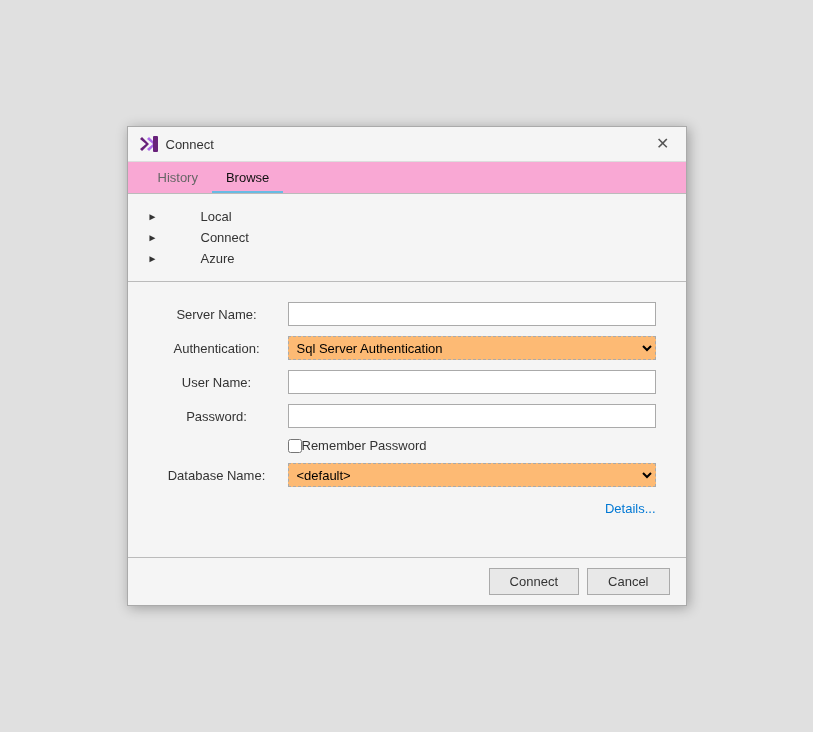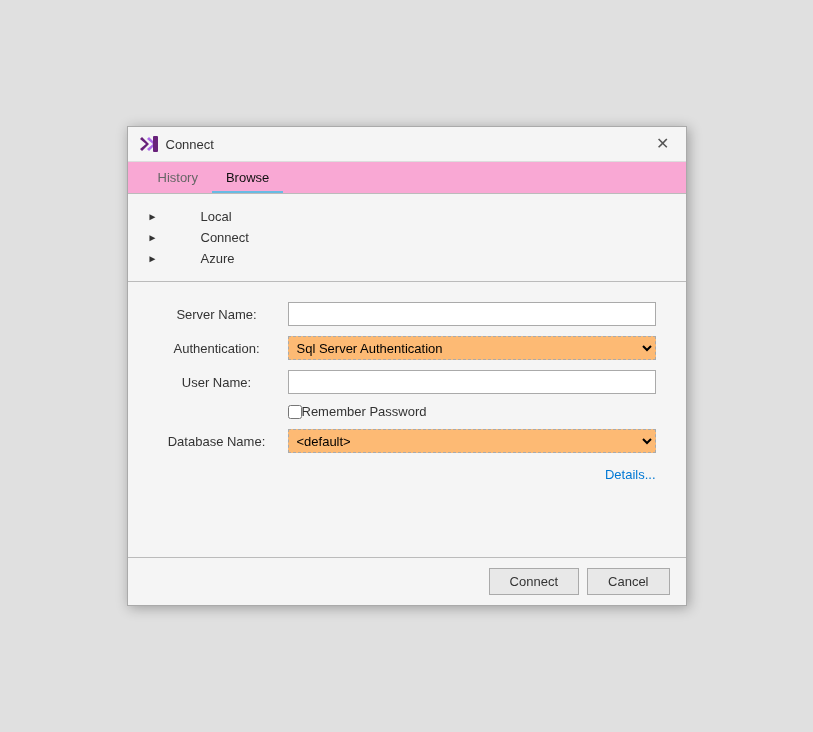--- a/index.html
+++ b/index.html
@@ -267,20 +267,24 @@
         <option>Sql Server Authentication</option>
         <option>Windows Authentication</option>
       </select>
     </div>
 
     <div class="form-row">
       <label class="form-label">User Name:</label>
       <input class="form-input" type="text" value="" style="">
     </div>
 
+    <div class="form-row">
+      <label class="form-label">Password:</label>
+      <input class="form-input" type="password" value="" style="">
+    </div>
 
     <div class="checkbox-row">
       <input type="checkbox" style="">
       <span class="checkbox-label">Remember Password</span>
     </div>
 
     <div class="form-row">
       <label class="form-label">Database Name:</label>
       <select class="form-select">
         <option>&lt;default&gt;</option>

